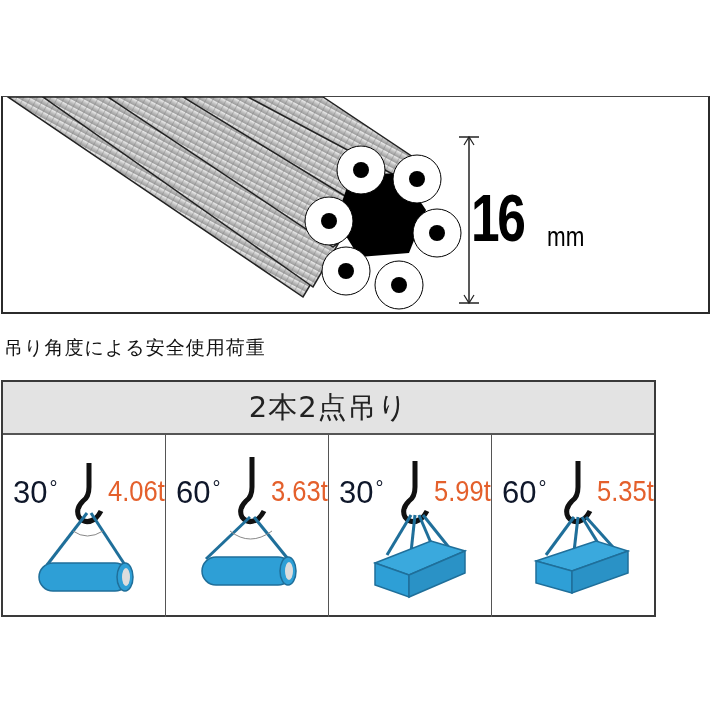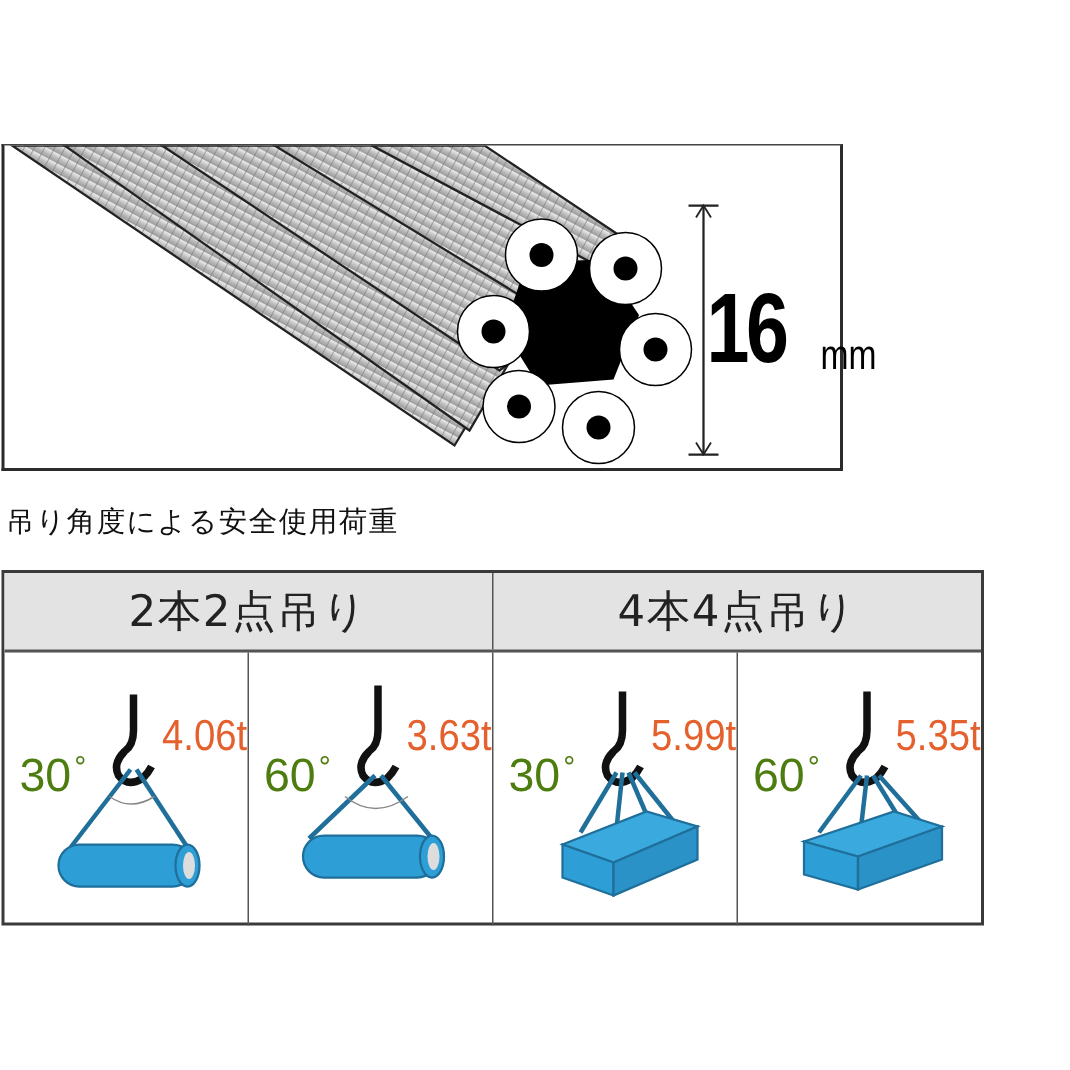--- a/index.html
+++ b/index.html
@@ -1,39 +1,39 @@
 <!DOCTYPE html>
 <html><head>
 <meta charset="utf-8">
 <style>
   html, body { margin:0; padding:0; background:#ffffff; }
   body { width:713px; height:713px; position:relative; overflow:hidden;
          font-family:"DejaVu Sans", "Liberation Sans", sans-serif; }
-  .rope-box { position:absolute; left:1px; top:96px; width:561px; height:218px;
+  .rope-box { position:absolute; left:1px; top:96px; width:709px; height:218px;
               border:2px solid #2b2b2b; border-top:1.5px solid #444; box-sizing:border-box; background:#fff; }
   .rope-svg { position:absolute; left:0; top:0; }
   .dim-label { position:absolute; left:468px; top:88px; font-family:"Liberation Sans", sans-serif;
                color:#000; }
   .dim-big { font-size:66px; font-weight:bold; letter-spacing:-3px; transform:scaleX(0.78);
              transform-origin:left bottom; display:inline-block; line-height:1; }
   .dim-unit { position:absolute; left:76px; top:38px; font-size:28px; transform:scaleX(0.8);
               transform-origin:left bottom; display:inline-block; line-height:1; }
   .section-title { position:absolute; left:4px; top:335px; font-size:19px; color:#111;
                    letter-spacing:1px; font-family:"DejaVu Sans", sans-serif; }
   .table { position:absolute; left:1px; top:380px; width:655px; height:237px;
            border:2px solid #3a3a3a; box-sizing:border-box; }
   .thead { display:flex; height:51px; background:#e3e3e3; border-bottom:2px solid #555; }
   .th { flex:1; display:flex; align-items:center; justify-content:center; font-size:29px;
         color:#222; font-family:"DejaVu Sans", sans-serif; letter-spacing:1px; }
   .th + .th { border-left:1.5px solid #555; }
   .tbody { display:flex; height:182px; }
   .cell { flex:1; position:relative; }
   .cell + .cell { border-left:1.5px solid #555; }
-  .angle { position:absolute; left:10px; top:40px; font-size:31px; color:#4d7c0f;
-           font-family:"Liberation Sans", sans-serif;margin-top:24px; }
+  .angle { position:absolute; left:10px; top:40px; font-size:31px; color:#0f172a;
+           font-family:"Liberation Sans", sans-serif; }
   .angle .deg { font-size:20px; vertical-align:top; position:relative; top:2px; margin-left:2px; }
   .load { position:absolute; left:105px; top:40px; font-size:29px; color:#e4602c;
           font-family:"Liberation Sans", sans-serif; transform:scaleX(0.88); transform-origin:left; }
   .illus { position:absolute; left:0; top:0; }
 </style>
 </head>
 <body>
 
 <div class="rope-box">
   <svg class="rope-svg" width="705" height="214" viewBox="0 0 705 214">
@@ -83,21 +83,20 @@
     <span class="dim-big">16</span>
     <span class="dim-unit">mm</span>
   </div>
 </div>
 
 <div class="section-title">吊り角度による安全使用荷重</div>
 
 <div class="table">
   <div class="thead">
     <div class="th">2本2点吊り</div>
-    <div class="th">4本4点吊り</div>
   </div>
   <div class="tbody">
 
     <div class="cell">
       <svg class="illus" width="177" height="182">
         <path d="M86,28 L86,52 Q86,62 80,66 Q72,74 76,82 Q82,90 92,84 Q96,80 98,76" fill="none" stroke="#111" stroke-width="5"></path>
         <line x1="84" y1="78" x2="44" y2="130" stroke="#1f6f9a" stroke-width="3"></line>
         <line x1="88" y1="78" x2="122" y2="130" stroke="#1f6f9a" stroke-width="3"></line>
         <path d="M70,96 Q84,106 100,96" fill="none" stroke="#888" stroke-width="1"></path>
         <rect x="36" y="128" width="90" height="28" rx="14" fill="#2e9fd6" stroke="#1f6f9a" stroke-width="1.5"></rect>

